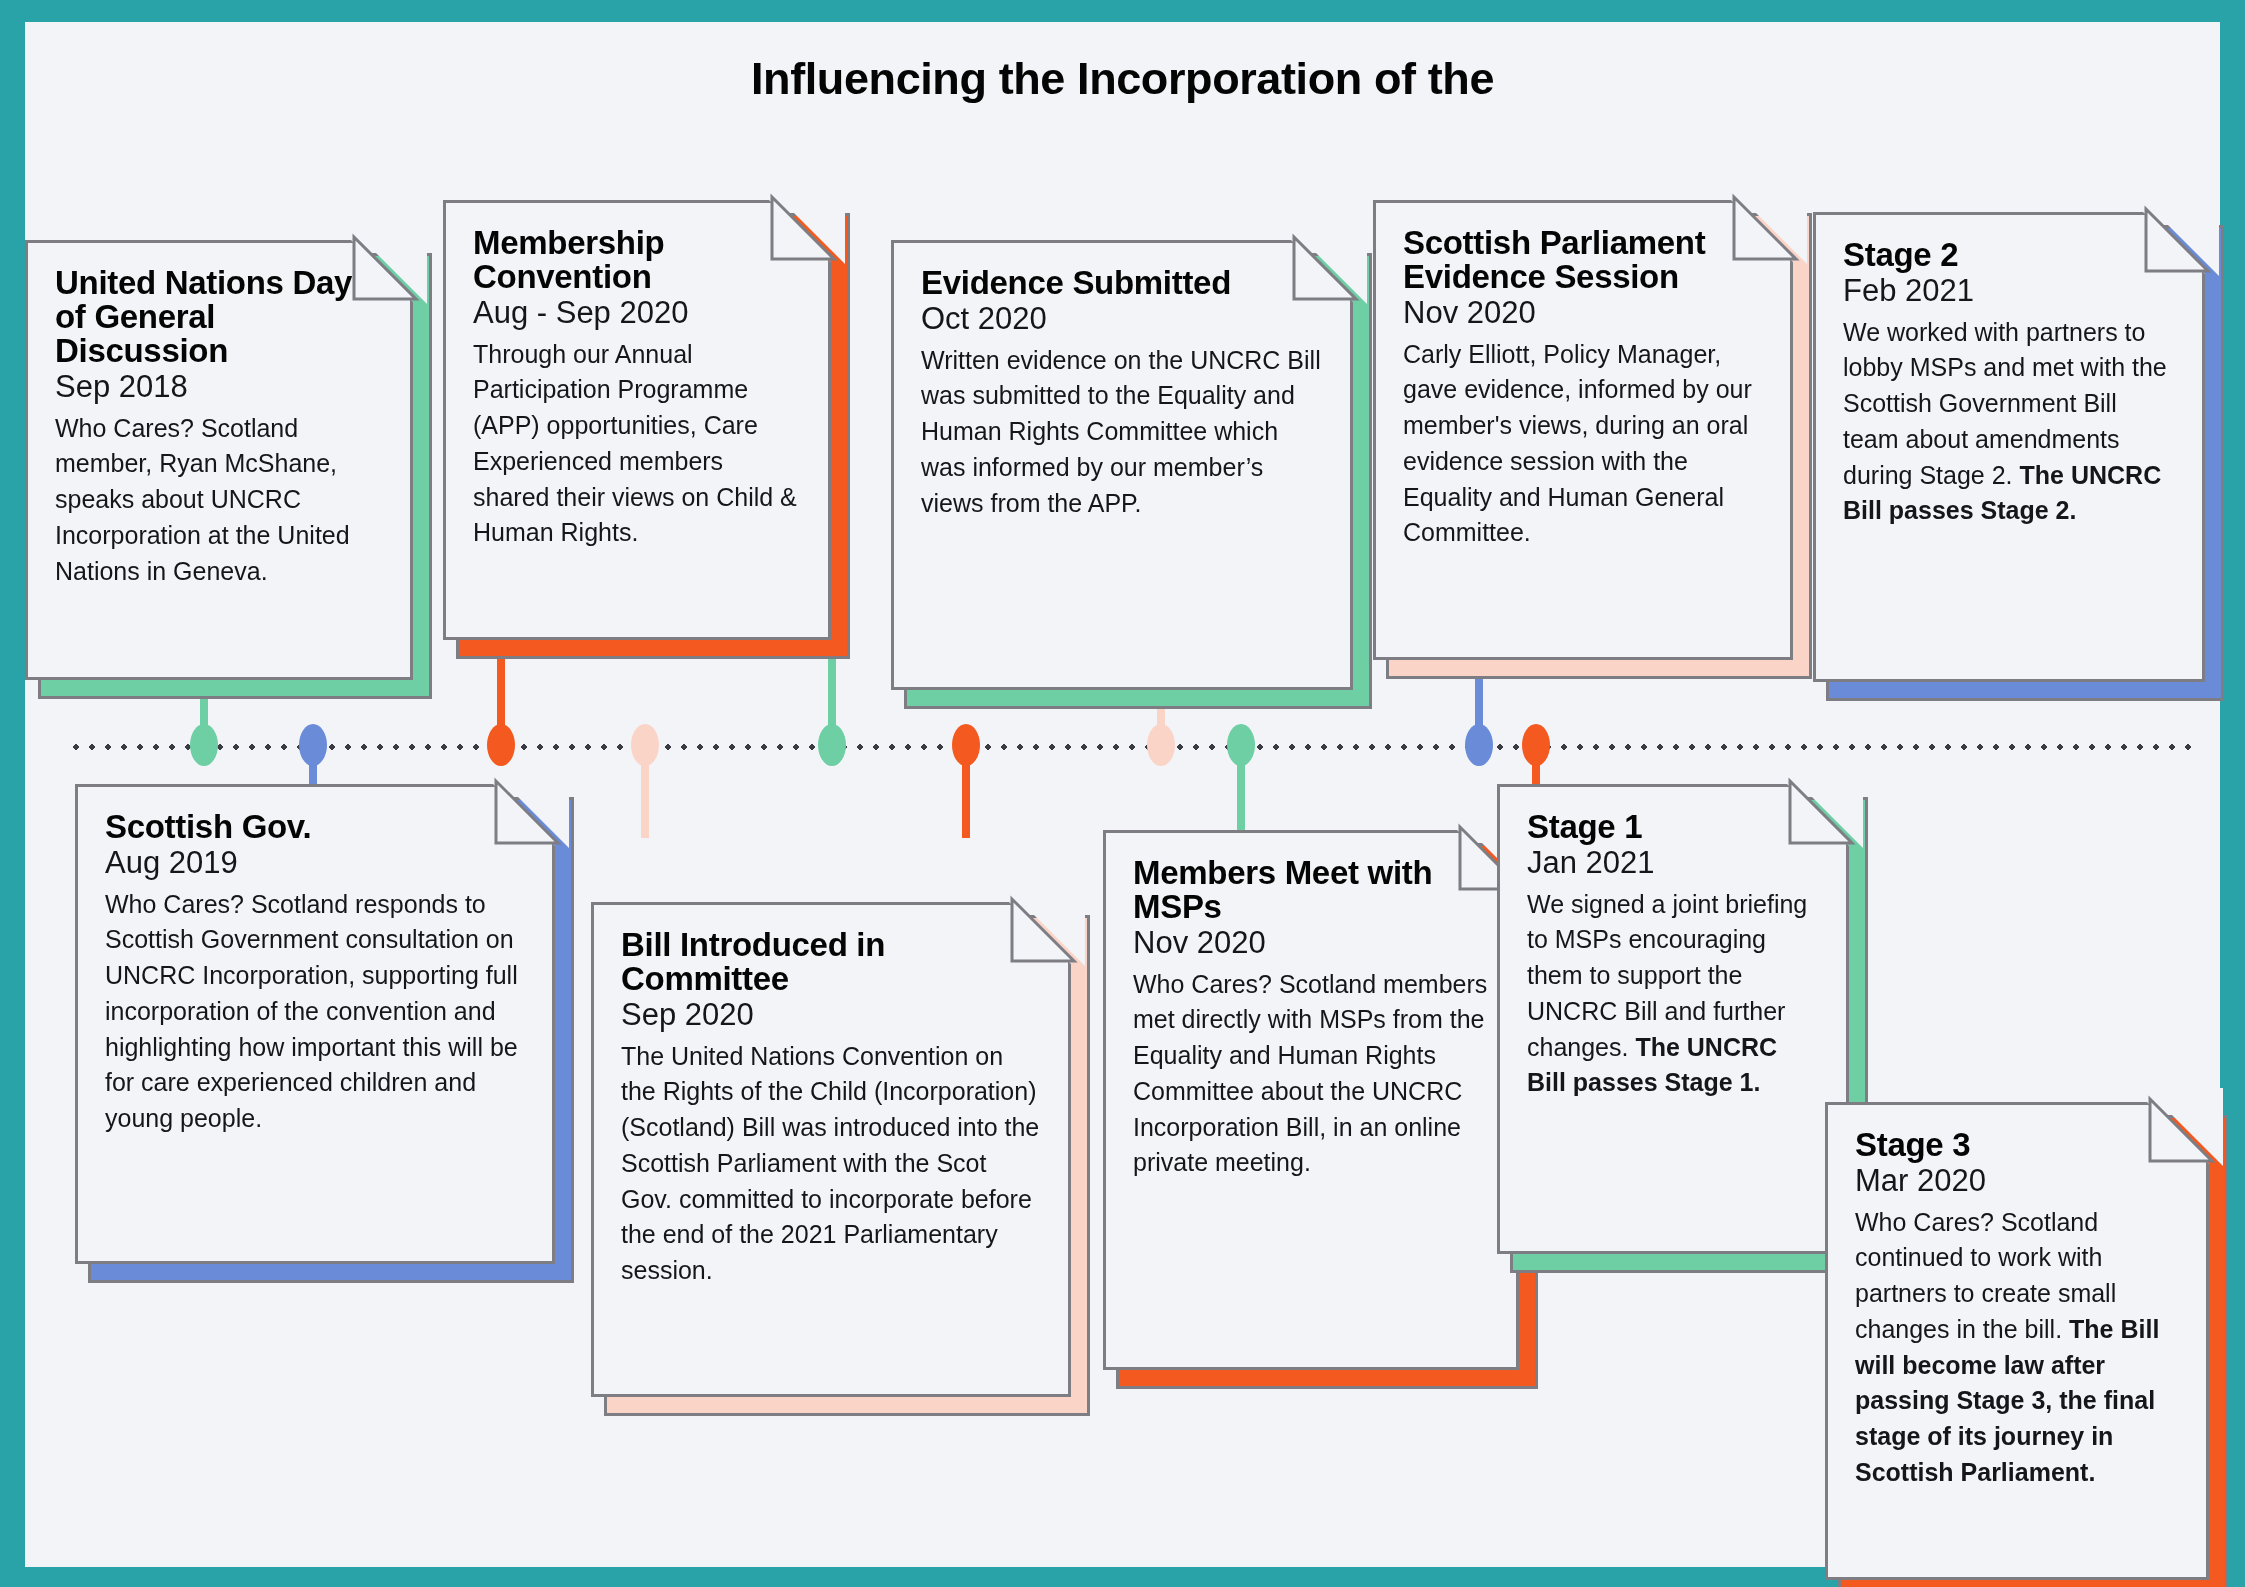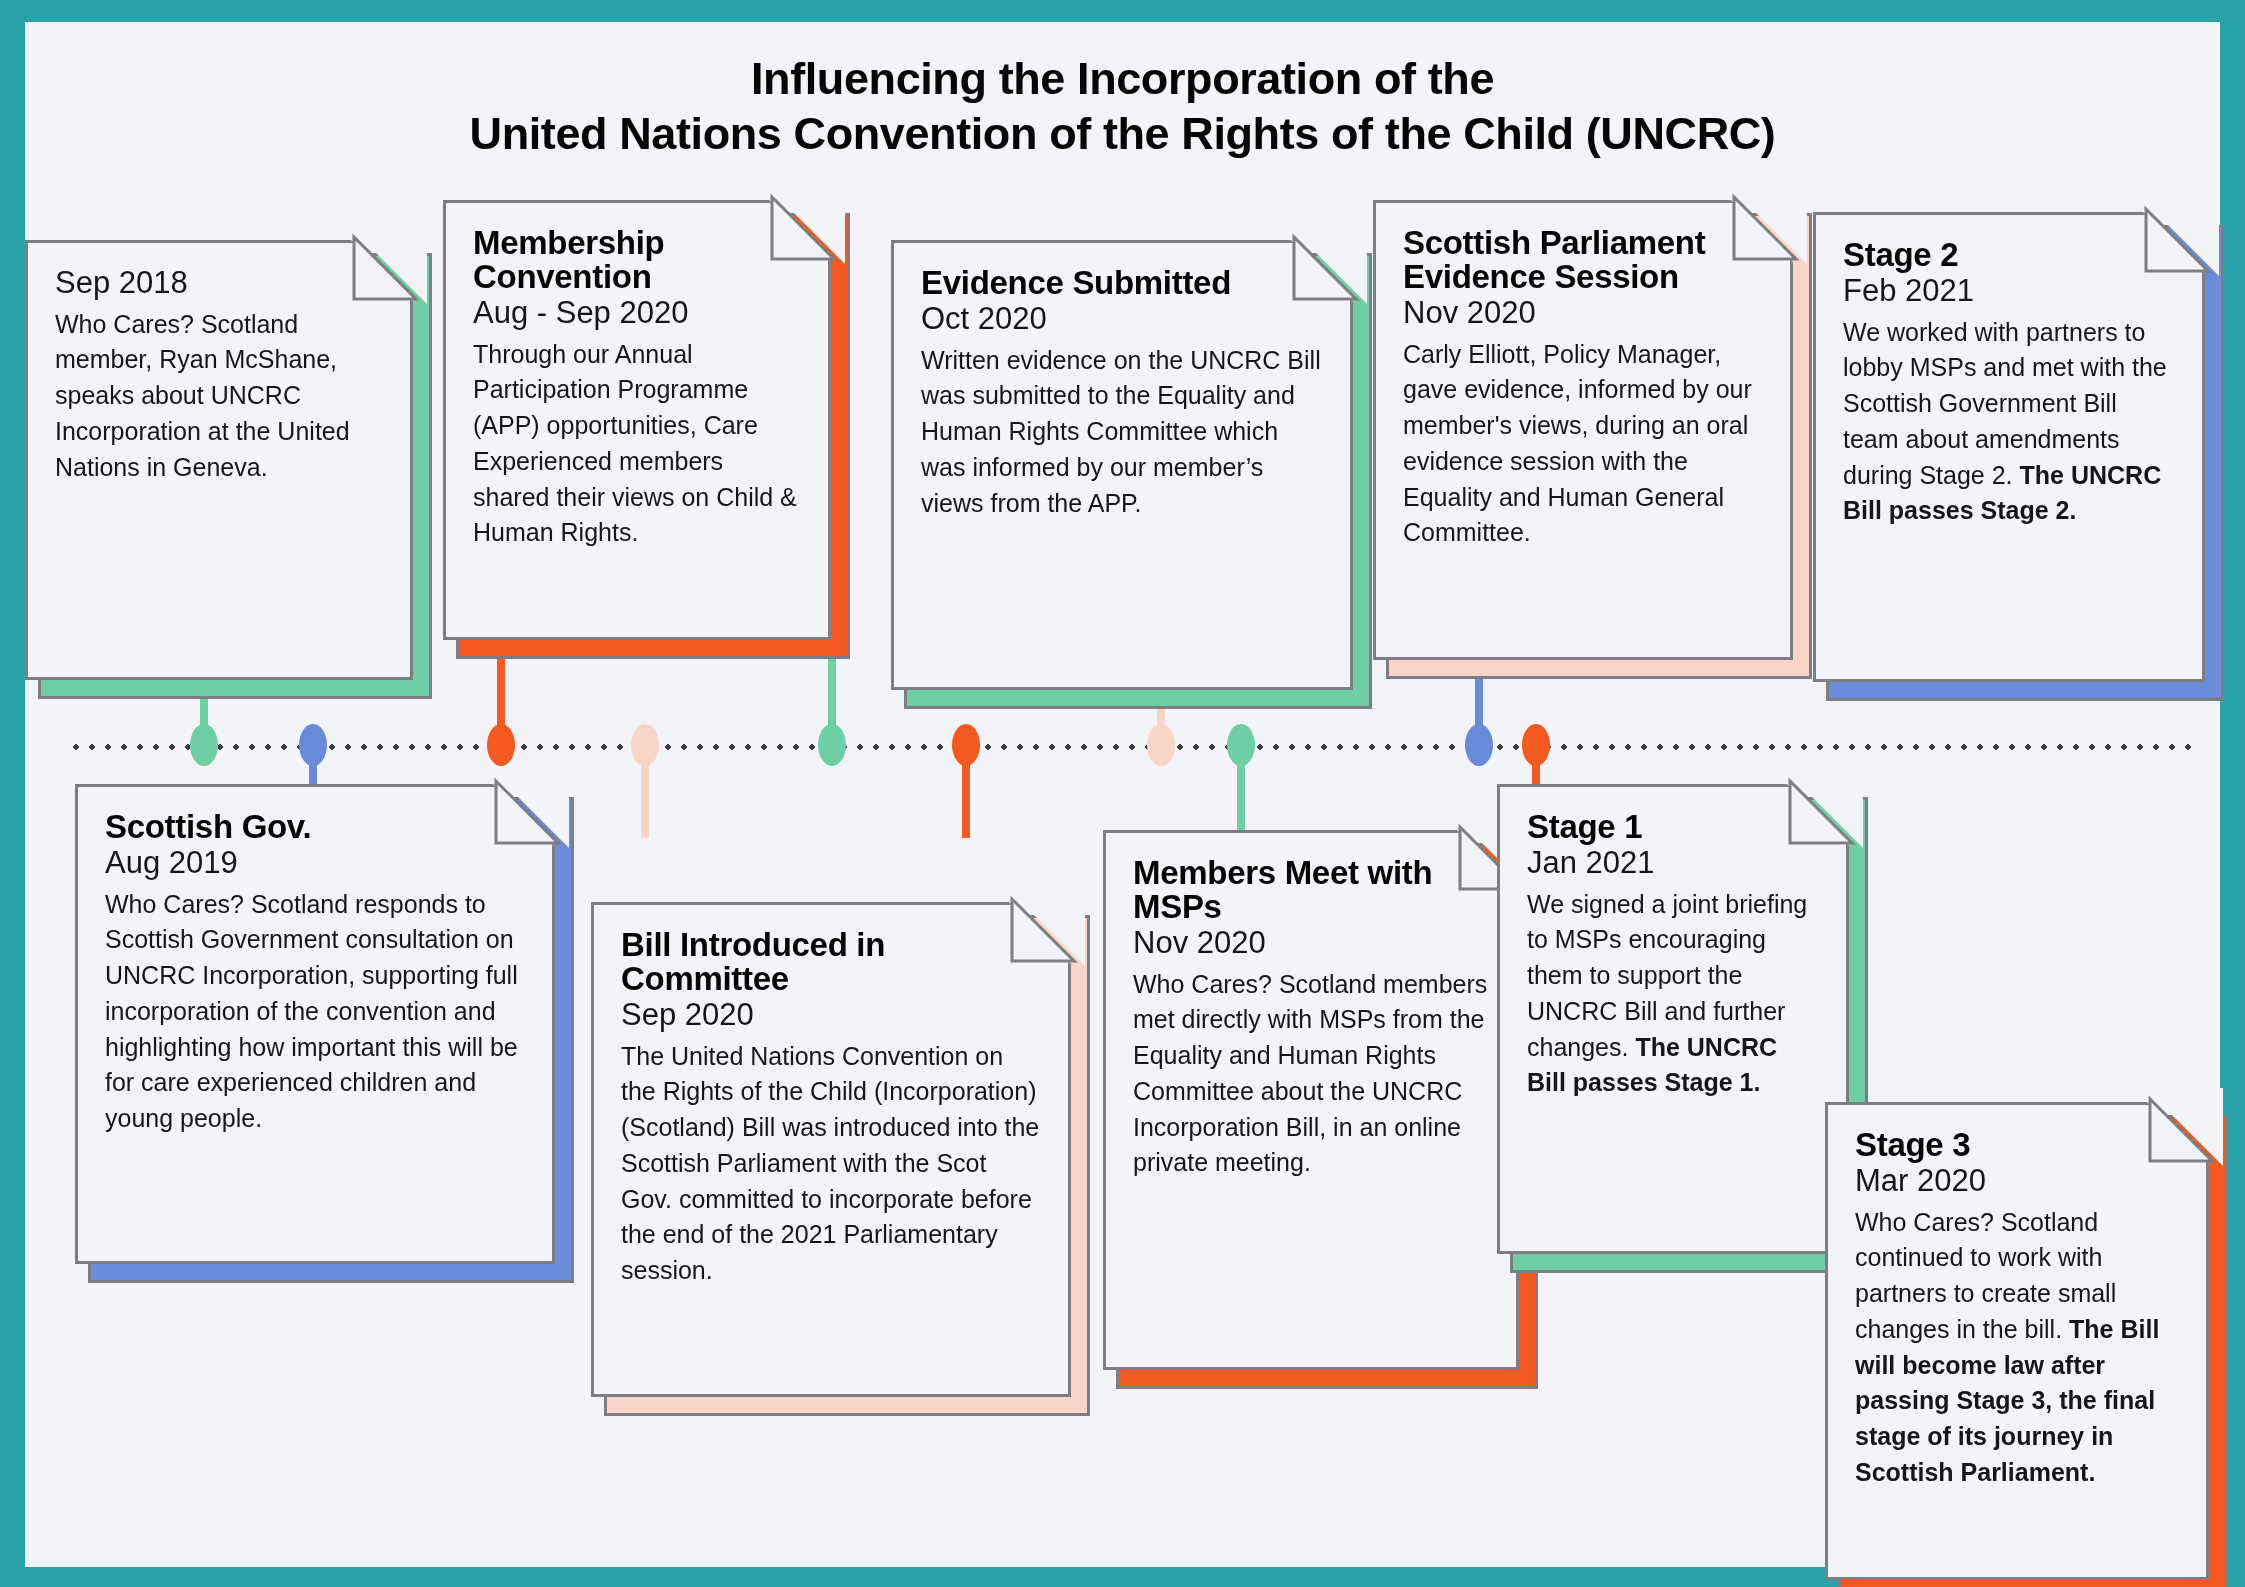--- a/index.html
+++ b/index.html
@@ -102,32 +102,32 @@
 
   
 </style>
 </head>
 <body>
 
 <div class="frame">
 
   <div class="title">
     <span class="l1">Influencing the Incorporation of the</span>
-    <span class="l2">United Nations Convention of the Rights of the Child (UNCRC)</span>
   </div>
 
   <div id="cards-layer">
       <div class="card" style="left: 0px; top: 218px; width: 388px; height: 440px; z-index: 10;">
         <div class="shadow" style="background: rgb(110, 207, 165);"></div>
         <div class="paper" style="clip-path: polygon(0px 0px, calc(100% - 62px) 0px, 100% 62px, 100% 100%, 0px 100%);"></div>
         <div style="position: absolute; right: -14px; top: -14px; width: 78px; height: 78px; background: rgb(242, 244, 248); z-index: 2; clip-path: polygon(0px 0px, 100% 0px, 100% 100%);"></div>
         <svg width="80" height="80" style="position: absolute; right: -3px; top: -3px; z-index: 5; overflow: visible;">
           <path d="M 18 0 L 18 62 L 80 62 Z" fill="#f2f4f8" stroke="#7d7d83" stroke-width="3" stroke-linejoin="miter"></path>
         </svg>
         <div class="body">
+          <div class="c-title">United Nations Day of General Discussion</div>
           <div class="c-date">Sep 2018</div>
           <div class="c-text">Who Cares? Scotland member, Ryan McShane, speaks about UNCRC Incorporation at the United Nations in Geneva.</div>
         </div>
       </div>
       <div class="card" style="left: 418px; top: 178px; width: 388px; height: 440px; z-index: 11;">
         <div class="shadow" style="background: rgb(244, 89, 31);"></div>
         <div class="paper" style="clip-path: polygon(0px 0px, calc(100% - 62px) 0px, 100% 62px, 100% 100%, 0px 100%);"></div>
         <div style="position: absolute; right: -14px; top: -14px; width: 78px; height: 78px; background: rgb(242, 244, 248); z-index: 2; clip-path: polygon(0px 0px, 100% 0px, 100% 100%);"></div>
         <svg width="80" height="80" style="position: absolute; right: -3px; top: -3px; z-index: 5; overflow: visible;">
           <path d="M 18 0 L 18 62 L 80 62 Z" fill="#f2f4f8" stroke="#7d7d83" stroke-width="3" stroke-linejoin="miter"></path>

